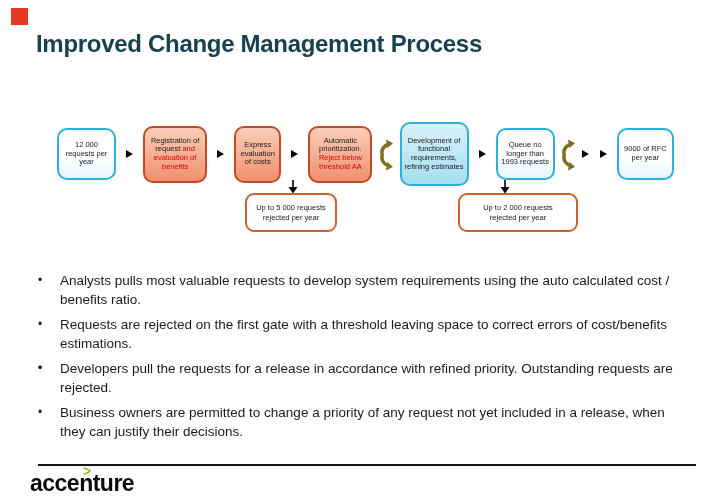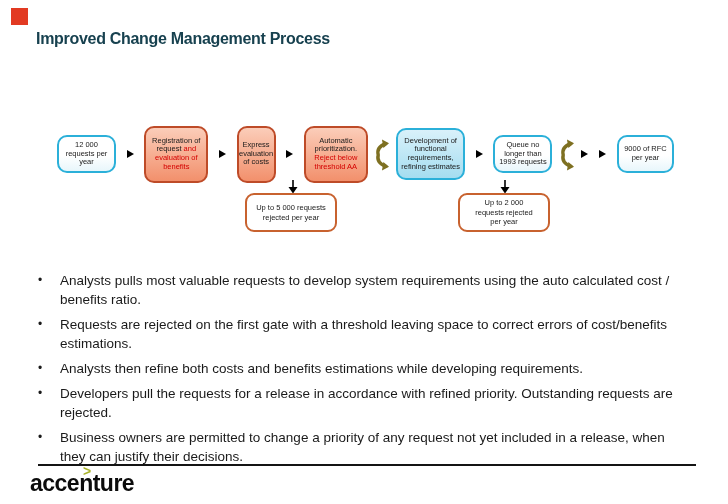--- a/index.html
+++ b/index.html
@@ -1,56 +1,56 @@
 <!DOCTYPE html>
 <html style="--corner_red: #E23A22; --title_color: #17414F; --text_color: #1A1A1A; --red_text: #D40000; --red_box_border: #BE4B28; --red_box_fill_top: #FBCDB9; --red_box_fill_bottom: #F2906C; --blue_border: #2BB0D9; --blue_fill_top: #D9F1FA; --blue_fill_bottom: #A5DDF0; --outline_fill_top: #FFFFFF; --outline_fill_bottom: #E8F6FB; --reject_border: #C8622F; --olive: #7E7021; --logo_green: #A9B32A;"><head>
 <meta charset="utf-8">
 <style>
   html,body{margin:0;padding:0;}
   body{font-family:"Liberation Sans", sans-serif; background:#888;}
   .slide{position:relative;width:728px;height:504px;background:#ffffff;overflow:hidden;}
 
   .corner-square{position:absolute;left:11px;top:8px;width:17px;height:17px;background:var(--corner_red);}
 
-  .title{position:absolute;left:36px;top:30px;font-size:16px;font-weight:bold;
+  .title{position:absolute;left:36px;top:30px;font-size:24px;font-weight:bold;
          color:var(--title_color);letter-spacing:-0.3px;}
 
   
   .flow{position:absolute;left:57px;top:124px;width:617px;height:60px;
         display:flex;align-items:center;justify-content:space-between;}
   .step{box-sizing:border-box;border-radius:10px;border:2px solid;
         display:flex;align-items:center;justify-content:center;text-align:center;
         font-size:7.5px;line-height:1.15;padding:2px 3px;color:var(--text_color);flex:0 0 auto;}
   .step .red-em{color:var(--red_text);font-weight:normal;}
-  .step.outline{border-color:var(--blue_border);height:38px;
+  .step.outline{border-color:var(--blue_border);height:52px;
         background:linear-gradient(180deg,var(--outline_fill_top) 55%,var(--outline_fill_bottom));}
-  .step.fill{border-color:var(--blue_border);height:52px;
+  .step.fill{border-color:var(--blue_border);height:64px;
         background:linear-gradient(180deg,var(--blue_fill_top),var(--blue_fill_bottom));}
   .step.redbox{border-color:var(--red_box_border);height:57px;
         background:linear-gradient(180deg,var(--red_box_fill_top),var(--red_box_fill_bottom));}
-  .w1{width:59px}.w2{width:64px}.w3{width:39px}.w4{width:64px}.w5{width:69px}
+  .w1{width:59px}.w2{width:64px}.w3{width:47px}.w4{width:64px}.w5{width:69px}
   .w6{width:59px}.w7{width:59px}.w8{width:67px}.w9{width:57px}
 
   .connector{flex:0 0 auto;display:flex;align-items:center;justify-content:center;width:8px;}
   .tri-right{width:0;height:0;border-top:4.5px solid transparent;border-bottom:4.5px solid transparent;
              border-left:7px solid #000;}
   .loop-wrap{width:8px;position:relative;}
   .loop{position:absolute;left:-5px;top:-15px;z-index:3;}
   .loop path{stroke:var(--olive);stroke-width:3.6;fill:none;stroke-linecap:round;}
   .loop polygon{fill:var(--olive);}
 
   .down-arrow{position:absolute;}
   .down-arrow line{stroke:#000;stroke-width:1.6;}
   .down-arrow polygon{fill:#000;}
 
   .reject{position:absolute;box-sizing:border-box;border:2px solid var(--reject_border);
           border-radius:9px;background:#fff;display:flex;align-items:center;justify-content:center;
           text-align:center;font-size:7.5px;line-height:1.25;color:var(--text_color);}
   .reject.left{left:245px;top:193px;width:92px;height:39px;padding:2px 8px;}
-  .reject.right{left:458px;top:193px;width:92px;height:39px;padding:2px 12px;}
+  .reject.right{left:458px;top:193px;width:120px;height:39px;padding:2px 12px;}
 
   
   .bullets{position:absolute;left:36px;top:271px;width:658px;list-style:none;margin:0;padding:0;}
   .bullets li{position:relative;margin:0 0 6px 0;padding-left:24px;
               font-size:13.5px;line-height:19px;color:var(--text_color);}
   .bullets li .dot{position:absolute;left:2px;top:0;font-size:12px;}
 
   
   .footer-line{position:absolute;left:38px;top:464px;width:658px;height:2px;background:#141414;}
   .logo{position:absolute;left:30px;top:470px;font-size:23px;font-weight:bold;color:#0b0b0b;
@@ -149,21 +149,21 @@
     <line x1="5" y1="0" x2="5" y2="8"></line>
     <polygon points="0.5,7 9.5,7 5,13.5"></polygon>
   </svg>
 
   <div class="reject left">Up to 5 000 requests rejected per year</div>
   <div class="reject right">Up to 2 000 requests rejected per year</div>
 
   <ul class="bullets">
     <li><span class="dot">•</span><span>Analysts pulls most valuable requests to develop system requirements using the auto calculated cost / benefits ratio.</span></li>
     <li><span class="dot">•</span><span>Requests are rejected on the first gate with a threshold leaving space to correct errors of cost/benefits estimations.</span></li>
-    <li><span class="dot">•</span><span>Analysts then refine both costs and benefits estimations while developing requirements.</span></li>
+    <li><span class="dot">•</span></li>
     <li><span class="dot">•</span><span>Developers pull the requests for a release in accordance with refined priority. Outstanding requests are rejected.</span></li>
     <li><span class="dot">•</span><span>Business owners are permitted to change a priority of any request not yet included in a release, when they can justify their decisions.</span></li>
   </ul>
 
   <div class="footer-line"></div>
   <div class="logo">
     <span class="caret">&gt;</span>
     <span>accenture</span>
   </div>
 

